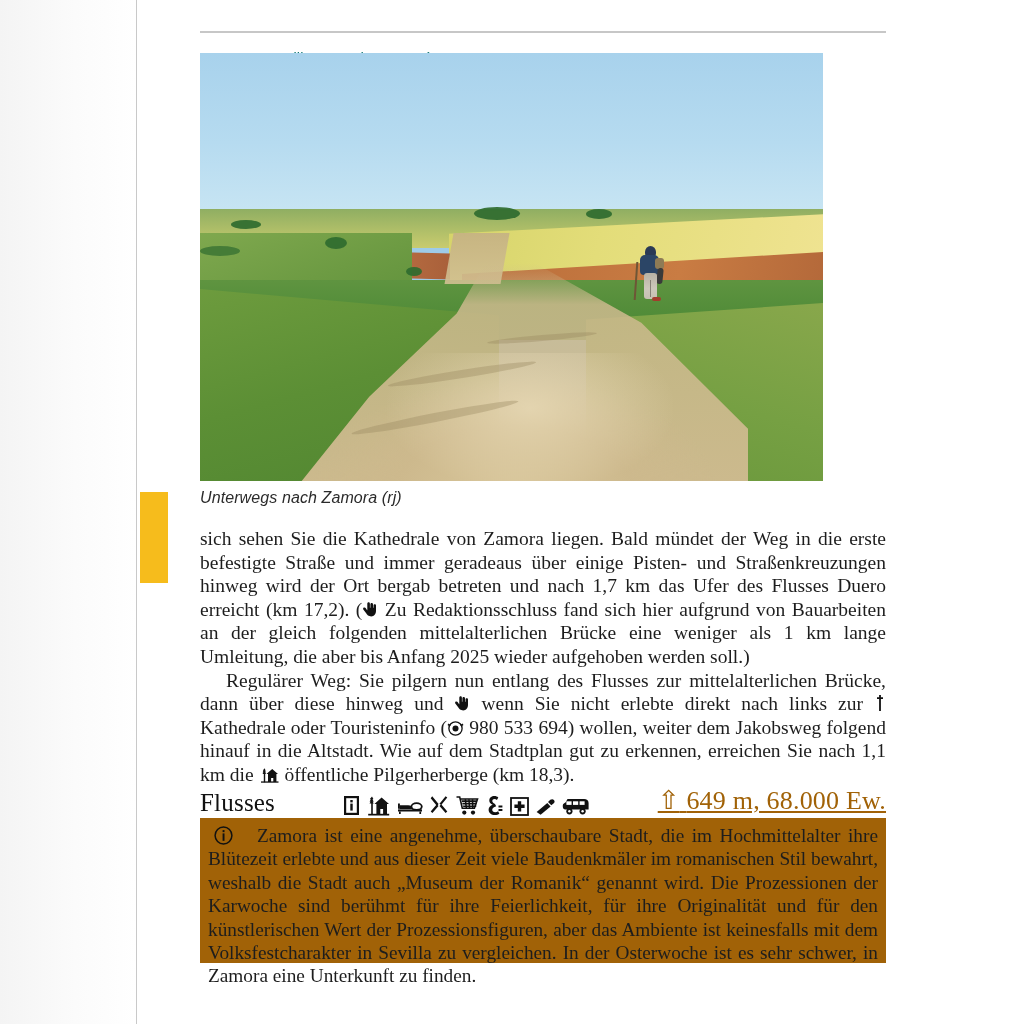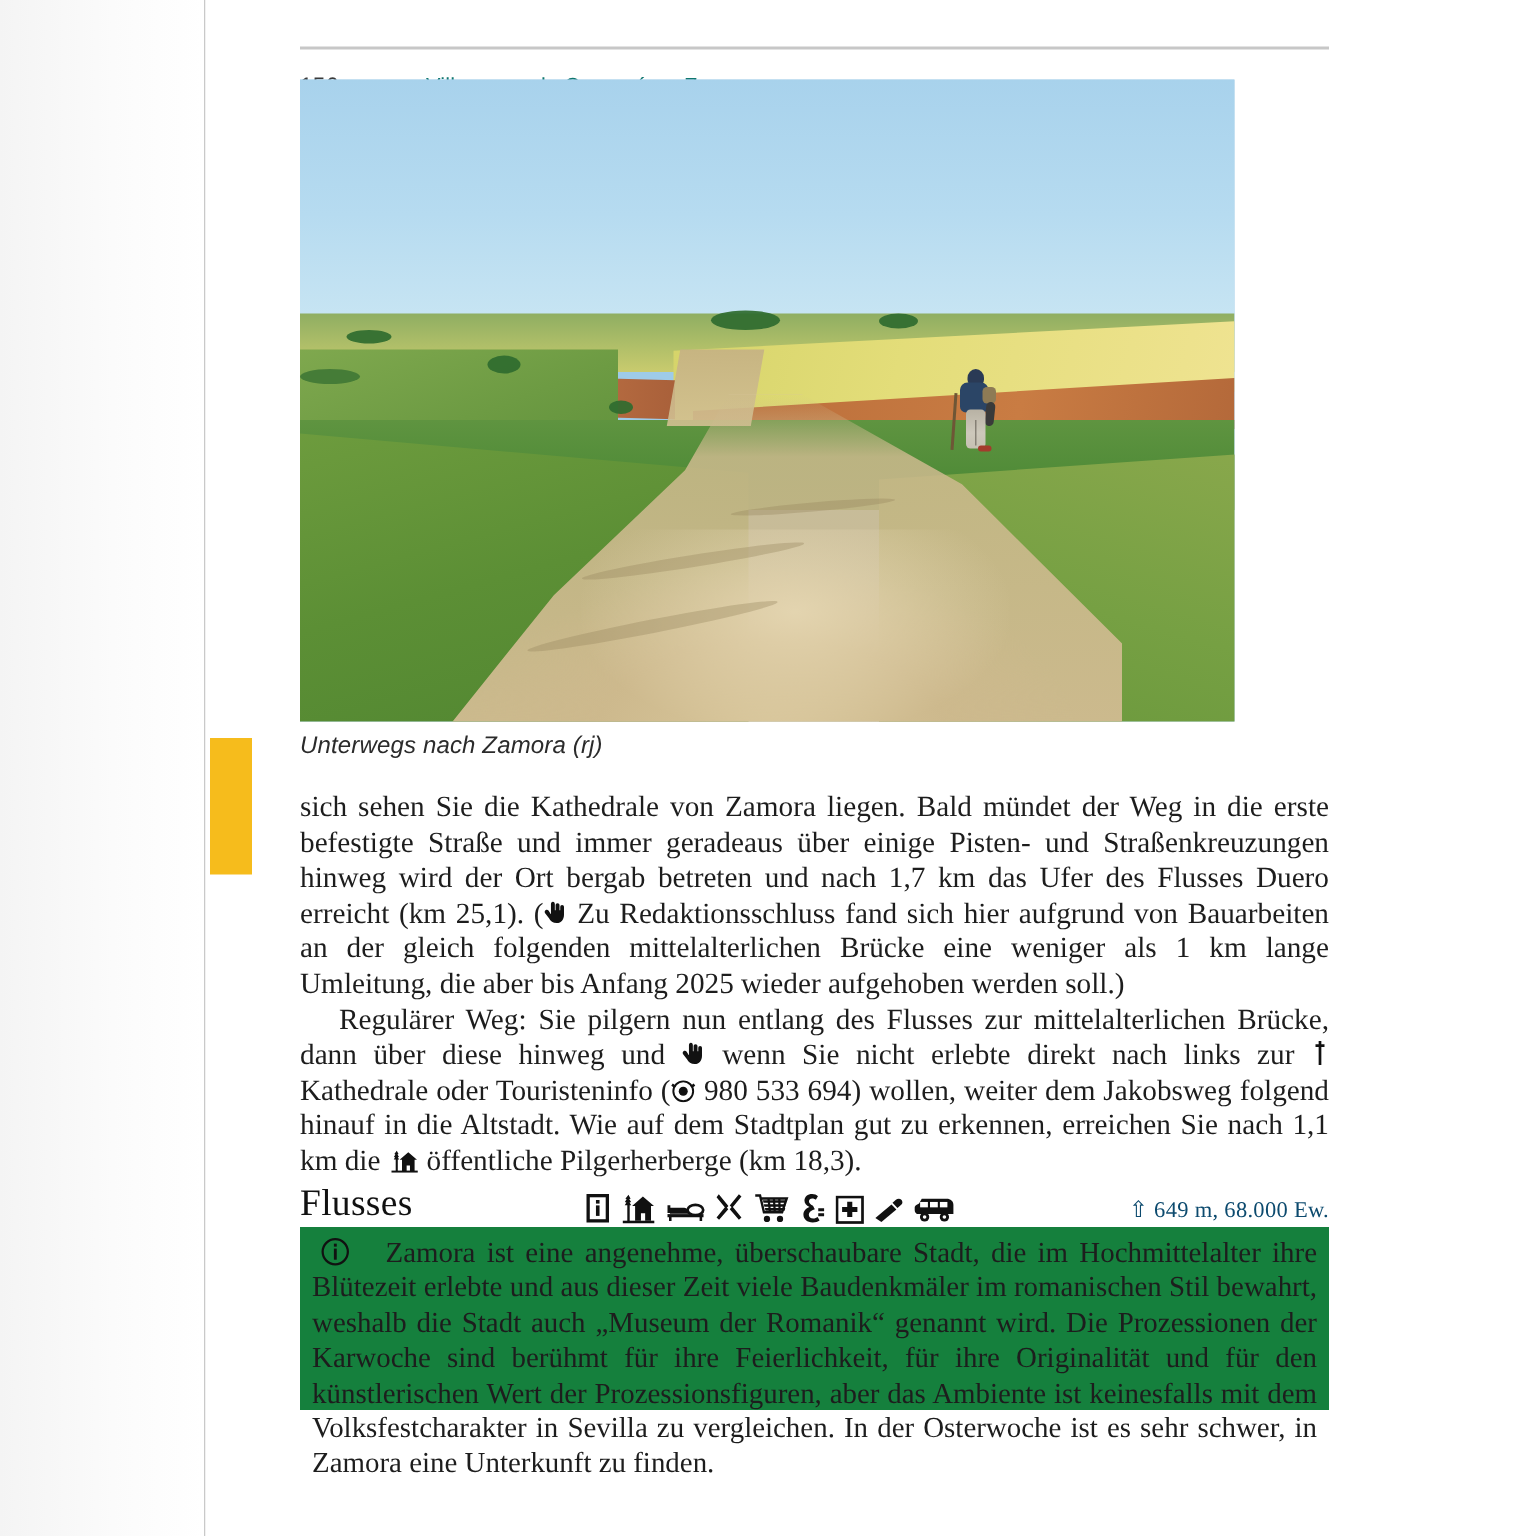--- a/index.html
+++ b/index.html
@@ -284,35 +284,36 @@
   }
   .place-facilities {
     display: flex;
     align-items: flex-end;
     gap: 6px;
     padding-bottom: 2px;
   }
   .fac-icon { display: inline-block; line-height: 0; }
   .place-stats {
     font-family: "Liberation Serif", serif;
-    font-size: 15px;
-    color: #0c4a6e;
+    font-size: 26px;
+    color: #a16207;
     padding-bottom: 2px;
     white-space: nowrap;
     letter-spacing: .2px;
+    text-decoration: underline;
   }
 
   
   .info-box {
     position: absolute;
     left: 63px;
     top: 818px;
     width: 686px;
-    height: 122px;
-    background: #15803d;
+    height: 145px;
+    background: #a16207;
     box-sizing: border-box;
     padding: 6px 8px 6px 8px;
   }
   .info-text {
     font-family: "Liberation Serif", serif;
     font-size: 19.3px;
     line-height: 23.4px;
     color: #1d1d1d;
     text-align: justify;
     margin: 0;
@@ -377,21 +378,21 @@
         <div class="pg-leg-split"></div>
         <div class="pg-shoe"></div>
       </div>
     </div>
 
     <div class="thumb-tab"></div>
 
     <div class="caption">Unterwegs nach Zamora (rj)</div>
 
     <div class="body-col">
-      <p><span>sich sehen Sie die Kathedrale von Zamora liegen. Bald mündet der Weg in die erste befestigte Straße und immer geradeaus über einige Pisten- und Straßenkreuzungen hinweg wird der Ort bergab betreten und nach 1,7 km das Ufer des Flusses Duero erreicht (km 25,1). (</span><span class="ico"><svg width="16" height="17" viewBox="0 0 16 17">
+      <p><span>sich sehen Sie die Kathedrale von Zamora liegen. Bald mündet der Weg in die erste befestigte Straße und immer geradeaus über einige Pisten- und Straßenkreuzungen hinweg wird der Ort bergab betreten und nach 1,7 km das Ufer des Flusses Duero erreicht (km 17,2). (</span><span class="ico"><svg width="16" height="17" viewBox="0 0 16 17">
               <path fill="#111" d="M6.6 1.2c.9 0 1.3.7 1.3 1.5v4.1h.5V3.5c0-.8.5-1.4 1.3-1.4.8 0 1.3.6 1.3 1.4v3.3h.5V4.6c0-.8.5-1.3 1.2-1.3.8 0 1.3.5 1.3 1.3v5.2c0 3.1-1.9 5.6-4.8 5.6-2.6 0-4.2-1.3-5.2-3.3L1.3 8.6c-.4-.8-.1-1.6.6-2 .7-.4 1.5-.1 1.9.6l1.3 2.1h.2V2.7c0-.8.4-1.5 1.3-1.5z"></path>
             </svg></span><span> Zu Redaktionsschluss fand sich hier aufgrund von Bauarbeiten an der gleich folgenden mittelalterlichen Brücke eine weniger als 1 km lange Umleitung, die aber bis Anfang 2025 wieder aufgehoben werden soll.)</span></p>
       <p class="indent"><b class="lead">Regulärer Weg:</b><span> Sie pilgern nun entlang des Flusses zur mittelalterlichen Brücke, dann über diese hinweg und </span><span class="ico"><svg width="16" height="17" viewBox="0 0 16 17">
               <path fill="#111" d="M6.6 1.2c.9 0 1.3.7 1.3 1.5v4.1h.5V3.5c0-.8.5-1.4 1.3-1.4.8 0 1.3.6 1.3 1.4v3.3h.5V4.6c0-.8.5-1.3 1.2-1.3.8 0 1.3.5 1.3 1.3v5.2c0 3.1-1.9 5.6-4.8 5.6-2.6 0-4.2-1.3-5.2-3.3L1.3 8.6c-.4-.8-.1-1.6.6-2 .7-.4 1.5-.1 1.9.6l1.3 2.1h.2V2.7c0-.8.4-1.5 1.3-1.5z"></path>
             </svg></span><span> wenn Sie nicht erlebte direkt nach links zur </span><span class="ico"><svg width="12" height="17" viewBox="0 0 12 17">
               <path fill="#111" d="M5.1 0h1.8v2.2H9v1.8H6.9V16H5.1V4H3V2.2h2.1z"></path>
             </svg></span><span> Kathedrale oder Touristeninfo (</span><span class="ico"><svg width="17" height="15" viewBox="0 0 17 15">
               <circle cx="8.5" cy="7.5" r="6.6" fill="none" stroke="#111" stroke-width="1.3"></circle>
               <circle cx="8.5" cy="7.5" r="3" fill="#111"></circle>
               <path fill="#111" d="M1.5 2.4l2.2 1.5-1 1.5L.5 3.9zM15.5 2.4l-2.2 1.5 1 1.5 2.2-1.5z"></path>

